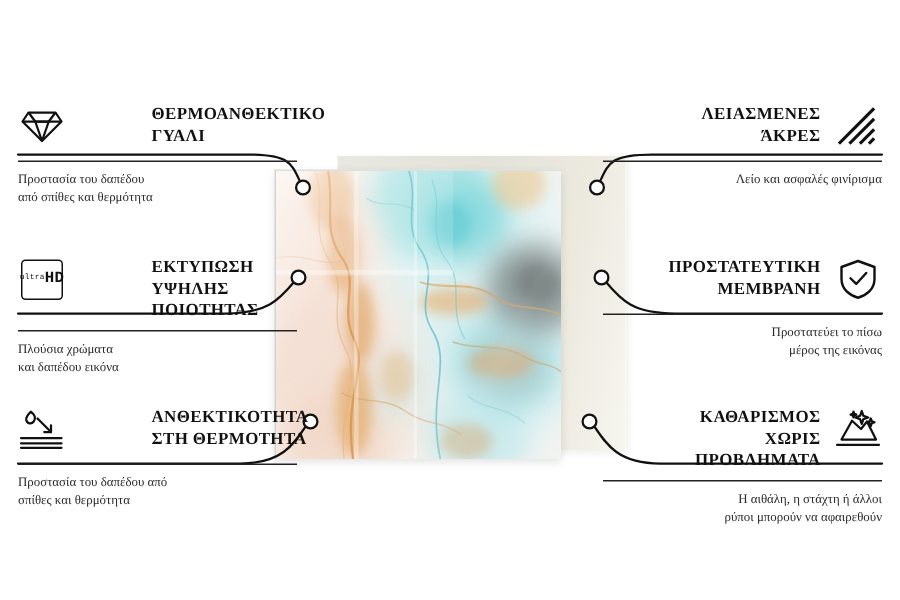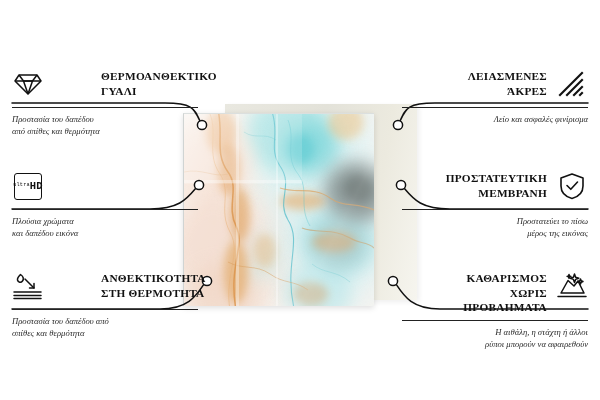--- a/index.html
+++ b/index.html
@@ -126,21 +126,20 @@
     margin-top: 5px;
     margin-bottom: 5px;
   }
 
   .desc {
     font-family: "Liberation Serif", serif;
     font-size: 8.6px;
     line-height: 1.42;
     color: #2a2a2a;
     white-space: pre-line;
-    font-style: italic;
   }
 
   
   #connectors {
     position: absolute;
     left: 0; top: 0;
     width: 600px; height: 400px;
     pointer-events: none;
   }
   #connectors path {
@@ -275,20 +274,22 @@
   </div>
 
   <div class="feature left" style="top:170px;">
     <div class="head">
       <span class="icon">
         <span class="hd-box">
           <span class="u">ultra</span>
           <span class="h">HD</span>
         </span>
       </span>
+      <div class="title">ΕΚΤΥΠΩΣΗ ΥΨΗΛΗΣ
+ΠΟΙΟΤΗΤΑΣ</div>
     </div>
     <div class="rule"></div>
     <div class="desc">Πλούσια χρώματα
 και δαπέδου εικόνα</div>
   </div>
 
   <div class="feature right" style="top:68px;">
     <div class="head">
       <span class="icon">
         <svg width="28" height="26" viewBox="0 0 28 26">

